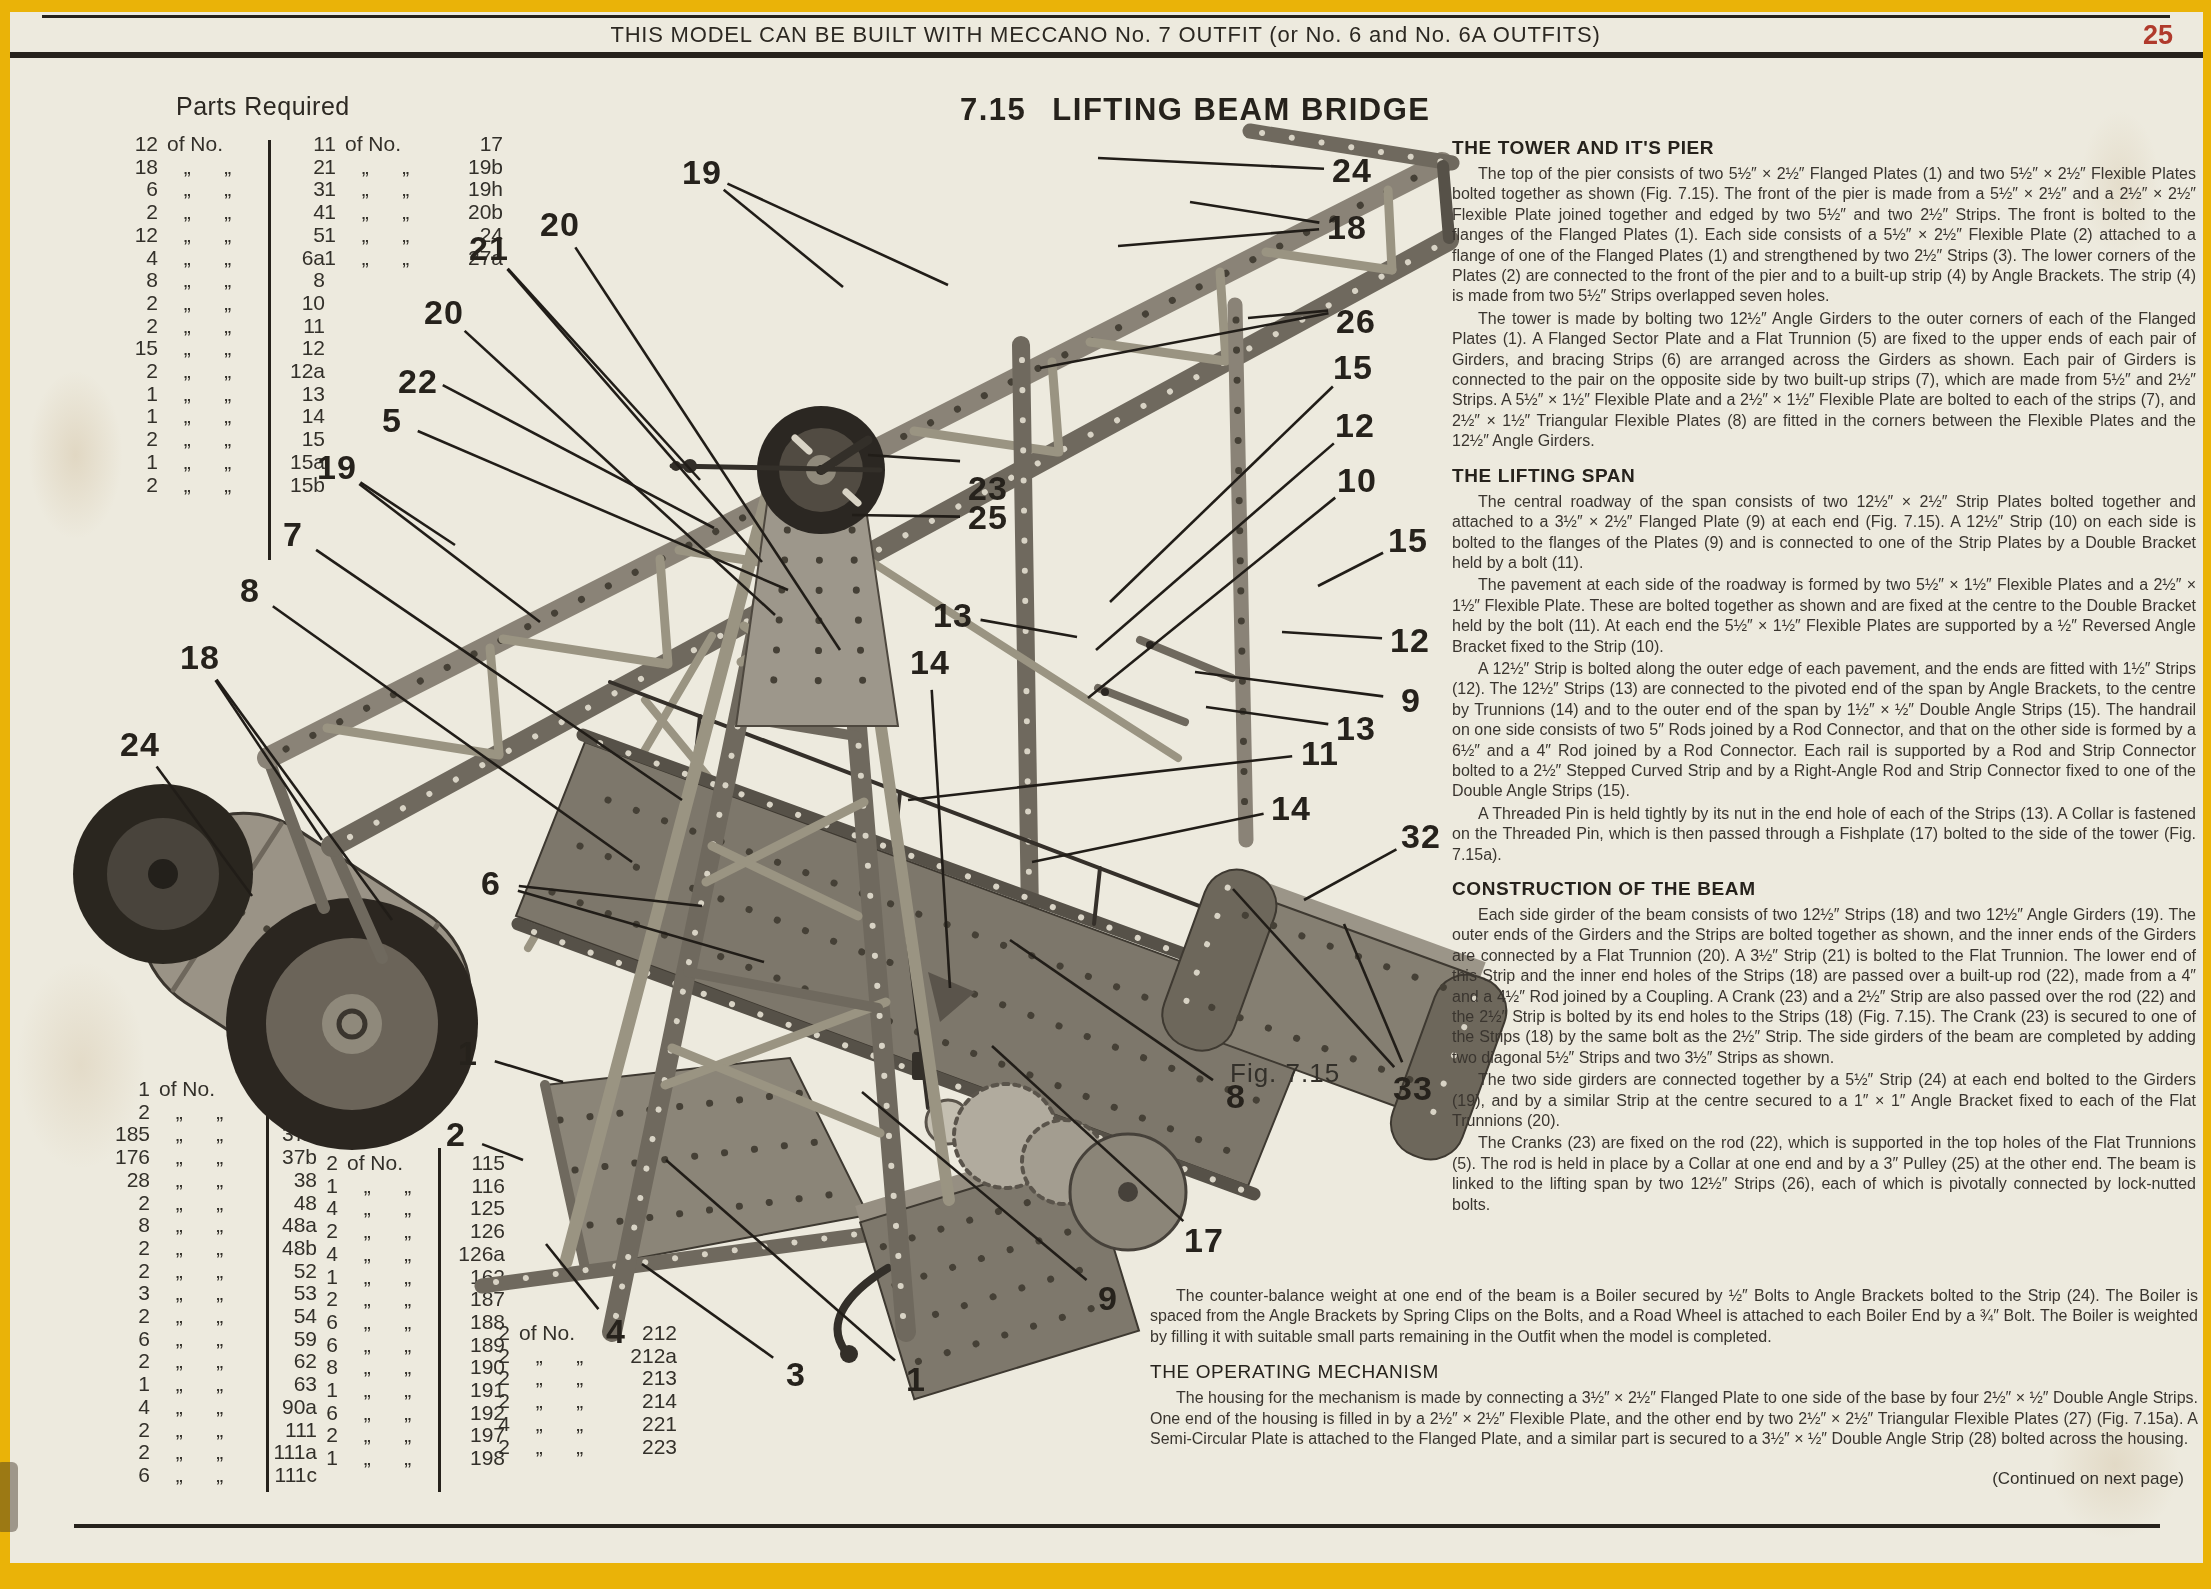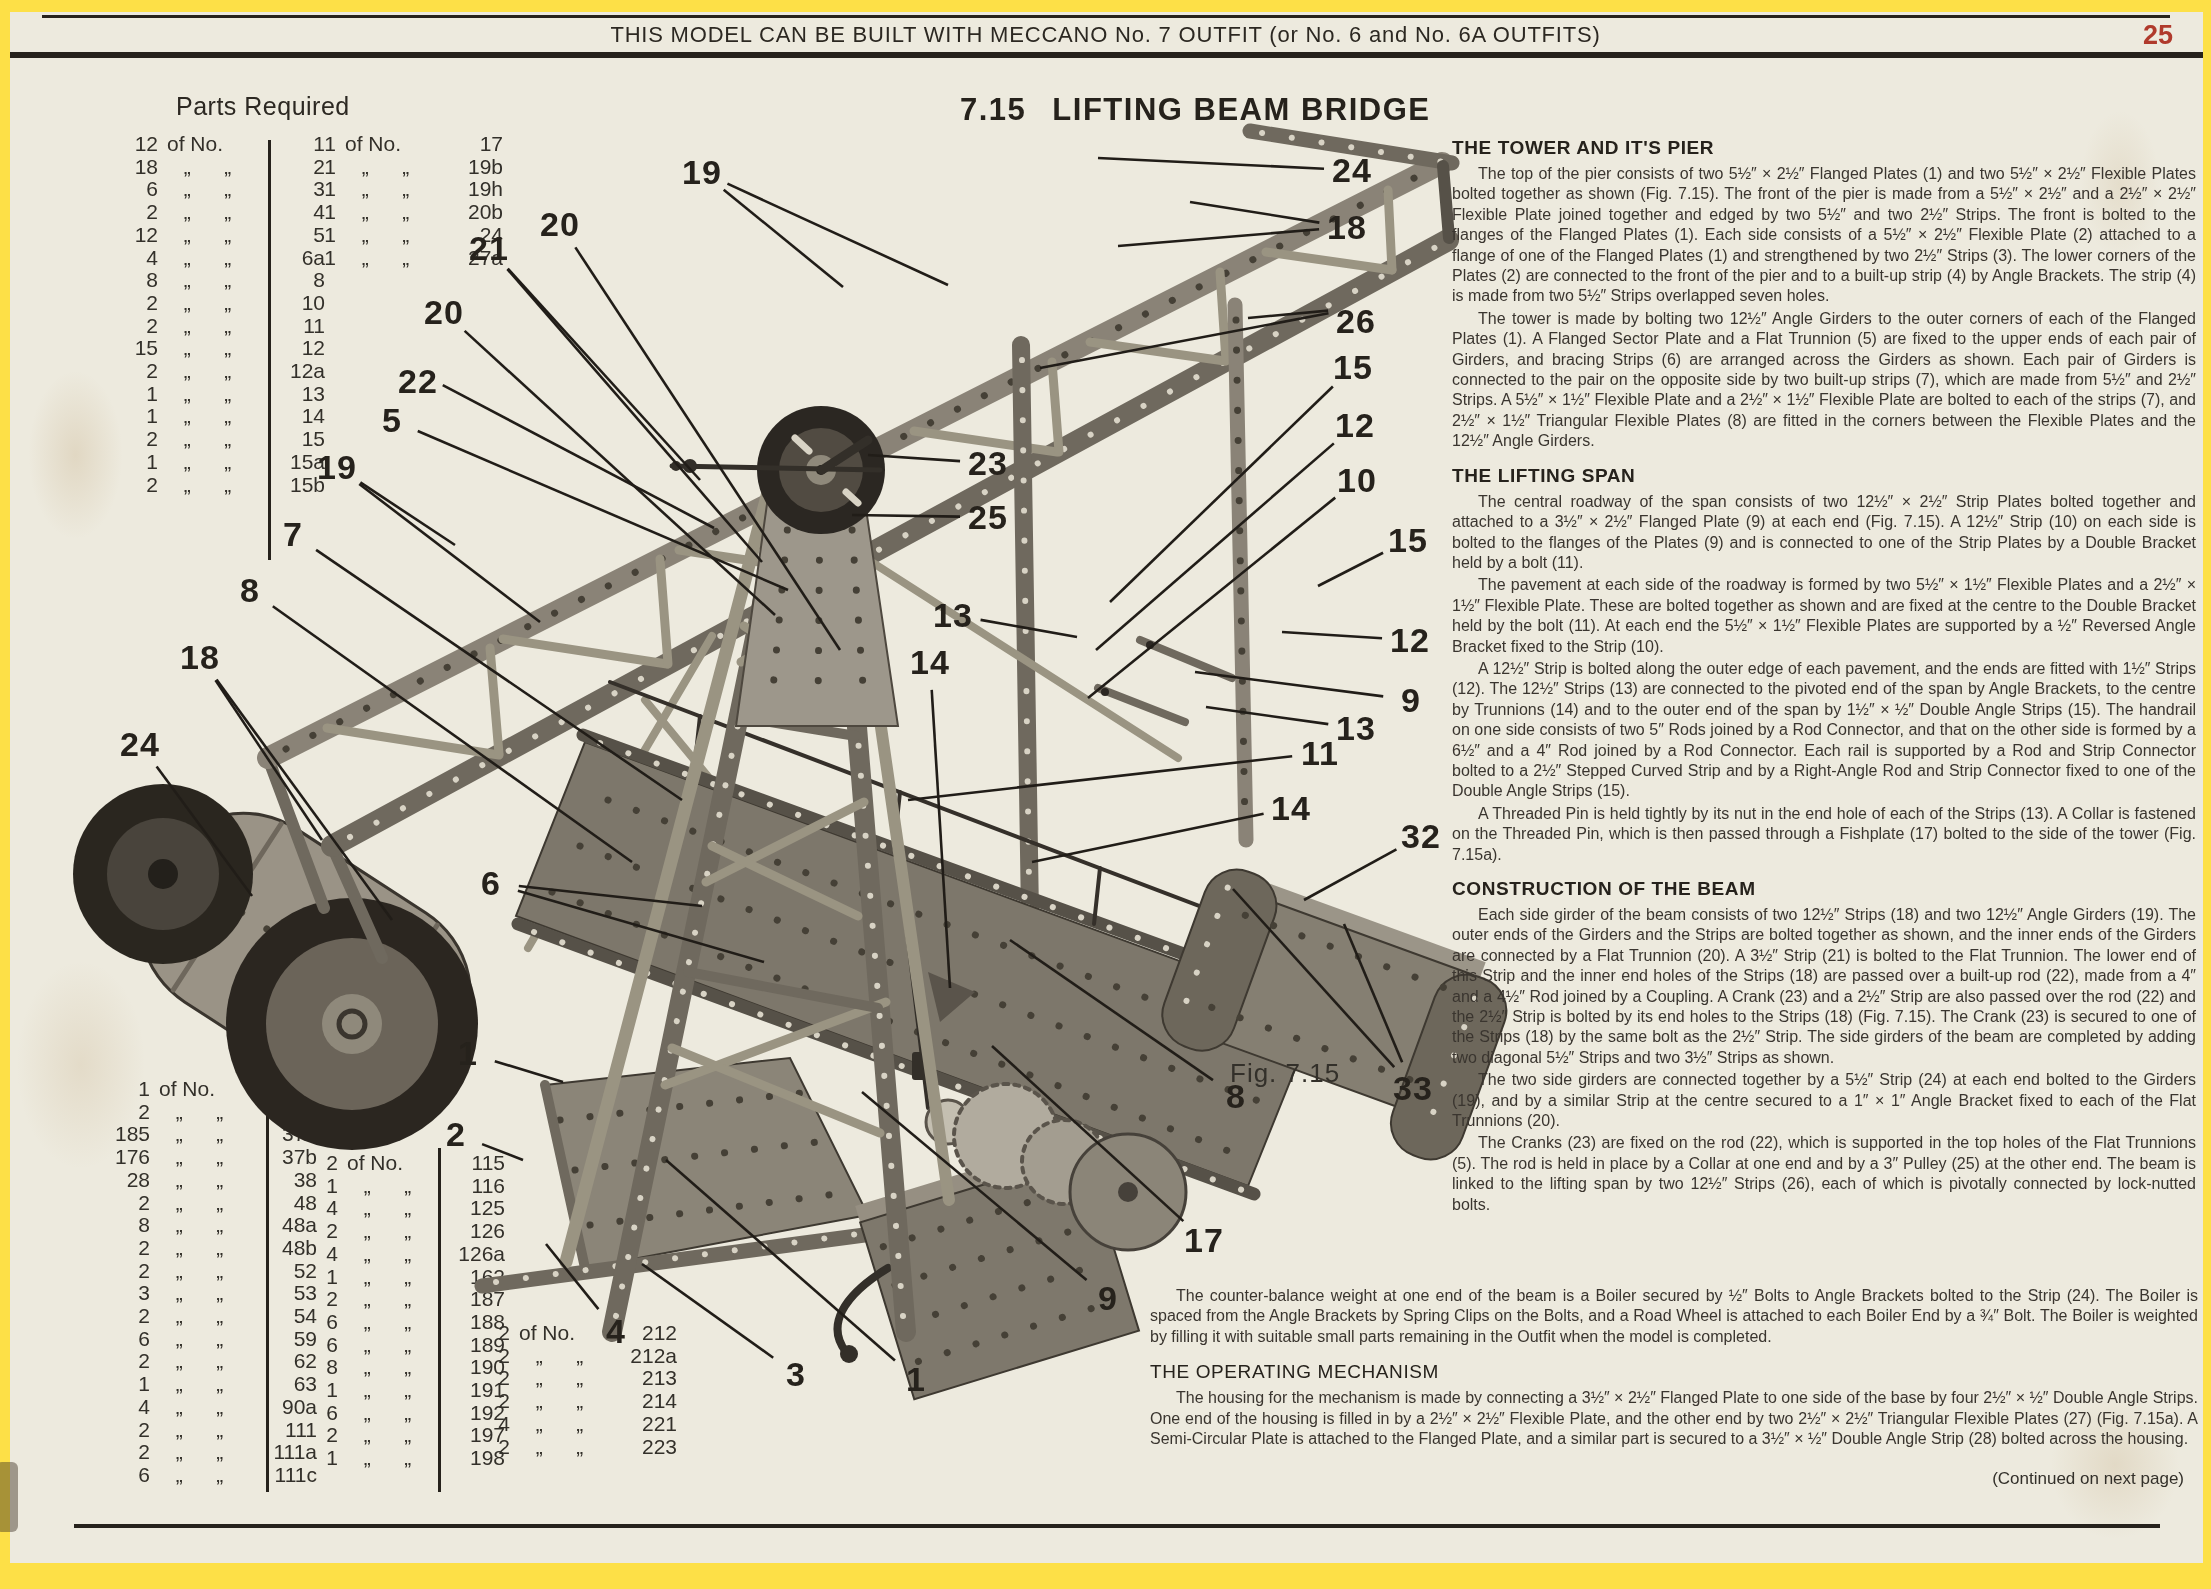--- a/index.html
+++ b/index.html
@@ -1,16 +1,16 @@
 <!DOCTYPE html>
 <html><head>
 <meta charset="utf-8">
 <style>
   html,body{margin:0;padding:0;background:#fbfaf5;}
-  .page{position:relative;width:2211px;height:1589px;background:#fde047;overflow:hidden;
+  .page{position:relative;width:2211px;height:1589px;background:#eab308;overflow:hidden;
         font-family:"Liberation Sans",sans-serif;color:#35302b;}
   .paper{position:absolute;left:10px;top:12px;right:8px;bottom:26px;background:#edeade;}
   .stain{position:absolute;border-radius:50%;pointer-events:none;}
 
   
   .rule{position:absolute;background:#26221c;}
   .vrule{position:absolute;width:3px;background:#26221c;}
 
   
   .hdr{position:absolute;left:0;top:22px;width:100%;text-align:center;font-size:22px;
@@ -581,21 +581,21 @@
       <div class="callout" style="left: 560px; top: 224px;">20</div>
       <div class="callout" style="left: 1347px; top: 227px;">18</div>
       <div class="callout" style="left: 489px; top: 248px;">21</div>
       <div class="callout" style="left: 444px; top: 312px;">20</div>
       <div class="callout" style="left: 1356px; top: 321px;">26</div>
       <div class="callout" style="left: 418px; top: 372px; margin-top: 9px;">22</div>
       <div class="callout" style="left: 1353px; top: 367px;">15</div>
       <div class="callout" style="left: 392px; top: 420px;">5</div>
       <div class="callout" style="left: 1355px; top: 425px;">12</div>
       <div class="callout" style="left: 337px; top: 467px;">19</div>
-      <div class="callout" style="left: 988px; top: 463px;">23</div>
+      <div class="callout" style="left: 988px; top: 488px;">23</div>
       <div class="callout" style="left: 1357px; top: 480px;">10</div>
       <div class="callout" style="left: 988px; top: 517px;">25</div>
       <div class="callout" style="left: 293px; top: 534px;">7</div>
       <div class="callout" style="left: 1408px; top: 540px;">15</div>
       <div class="callout" style="left: 250px; top: 590px;">8</div>
       <div class="callout" style="left: 953px; top: 615px;">13</div>
       <div class="callout" style="left: 1410px; top: 640px;">12</div>
       <div class="callout" style="left: 200px; top: 657px;">18</div>
       <div class="callout" style="left: 930px; top: 662px;">14</div>
       <div class="callout" style="left: 1411px; top: 700px;">9</div>

